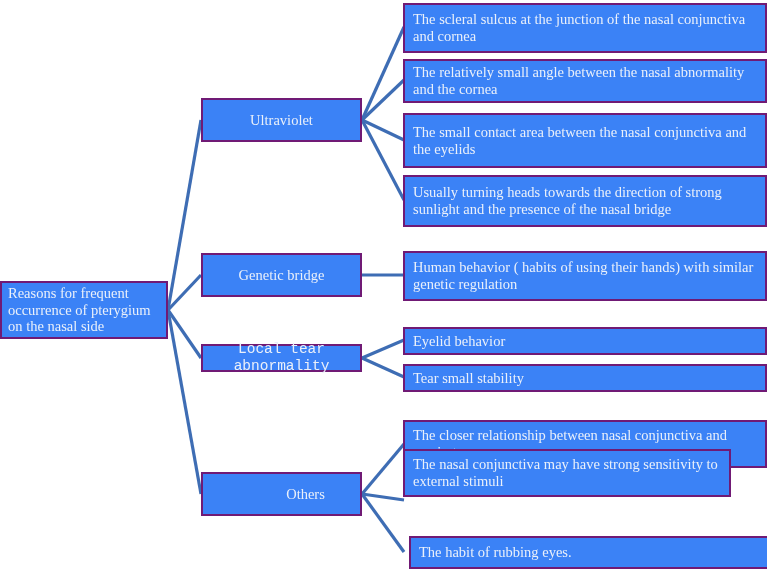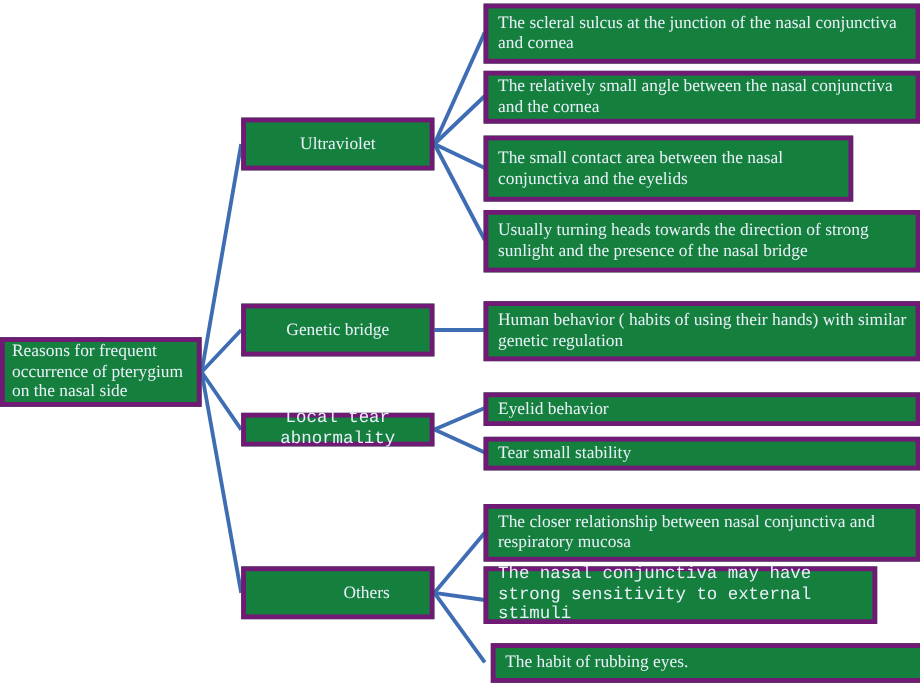--- a/index.html
+++ b/index.html
@@ -1,21 +1,21 @@
 <!DOCTYPE html>
 <html><head>
 <meta charset="utf-8">
 <style>
   html,body{margin:0;padding:0;background:#ffffff;}
   body{width:767px;height:574px;overflow:hidden;
        font-family:"Liberation Serif","DejaVu Serif",serif;}
   #canvas{position:relative;width:767px;height:574px;background:#fff;}
   svg#edges{position:absolute;left:0;top:0;width:767px;height:574px;}
   .node{position:absolute;box-sizing:border-box;
-        background:#15803d;border:4px solid #701a75;
+        background:#3b82f6;border:2px solid #701a75;
         color:#eaf0fa;display:flex;align-items:center;
         line-height:1.16;z-index:2;}
   .node .txt{display:block;width:100%;}
   .root{font-size:14.5px;padding:4px 6px 4px 6px;align-items:center;}
   .branch{font-size:14.5px;justify-content:center;text-align:center;}
   .leaf{font-size:14.5px;padding:5px 6px 5px 8px;text-align:left;}
 </style>
 </head>
 <body>
 
@@ -63,24 +63,24 @@
 
   <div class="node branch" style="left:201px;top:472px;width:161px;height:44px;padding-left:48px;">
     <span class="txt">Others</span>
   </div>
 
   <div class="node leaf" style="left:403px;top:3px;width:364px;height:50px;">
     <span class="txt">The scleral sulcus at the junction of the nasal conjunctiva and cornea</span>
   </div>
 
   <div class="node leaf" style="left:403px;top:59px;width:364px;height:44px;">
-    <span class="txt">The relatively small angle between the nasal conjunctiva  and the cornea</span>
+    <span class="txt">The relatively small angle between the nasal abnormality  and the cornea</span>
   </div>
 
-  <div class="node leaf" style="left:403px;top:113px;width:308px;height:55px;">
+  <div class="node leaf" style="left:403px;top:113px;width:364px;height:55px;">
     <span class="txt">The small contact area between the nasal conjunctiva and  the eyelids</span>
   </div>
 
   <div class="node leaf" style="left:403px;top:175px;width:364px;height:52px;">
     <span class="txt">Usually turning heads towards the direction of strong sunlight and  the presence of the nasal bridge</span>
   </div>
 
   <div class="node leaf" style="left:403px;top:251px;width:364px;height:50px;">
     <span class="txt">Human behavior ( habits of using their hands) with similar genetic regulation</span>
   </div>
@@ -90,21 +90,21 @@
   </div>
 
   <div class="node leaf" style="left:403px;top:364px;width:364px;height:28px;">
     <span class="txt">Tear small stability</span>
   </div>
 
   <div class="node leaf" style="left:403px;top:420px;width:364px;height:48px;">
     <span class="txt">The closer relationship between nasal conjunctiva and  respiratory mucosa</span>
   </div>
 
-  <div class="node leaf" style="left:403px;top:472px;width:328px;height:48px;font-family:Liberation Mono, monospace;">
+  <div class="node leaf" style="left:403px;top:449px;width:328px;height:48px;">
     <span class="txt">The nasal conjunctiva may have strong sensitivity to  external stimuli</span>
   </div>
 
   <div class="node leaf" style="left:409px;top:536px;width:364px;height:33px;justify-content:center;">
     <span class="txt">The habit of rubbing eyes.</span>
   </div>
 
 </div>
 
 </body></html>

